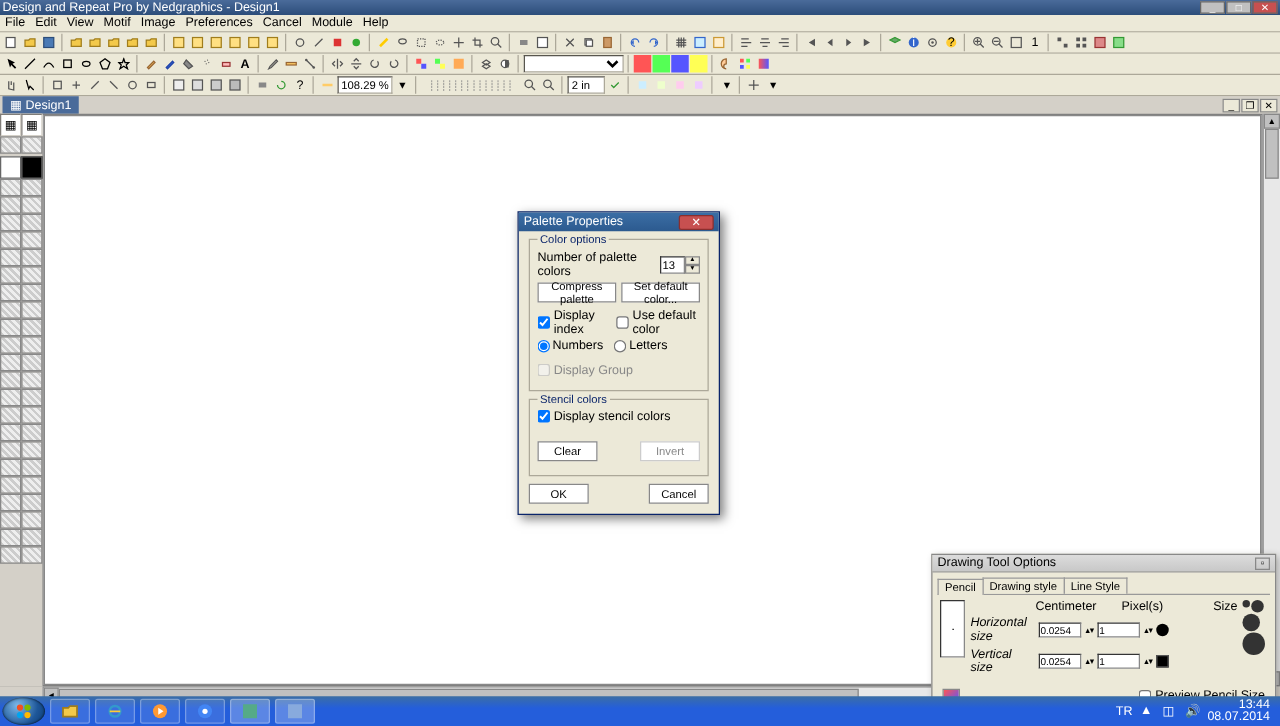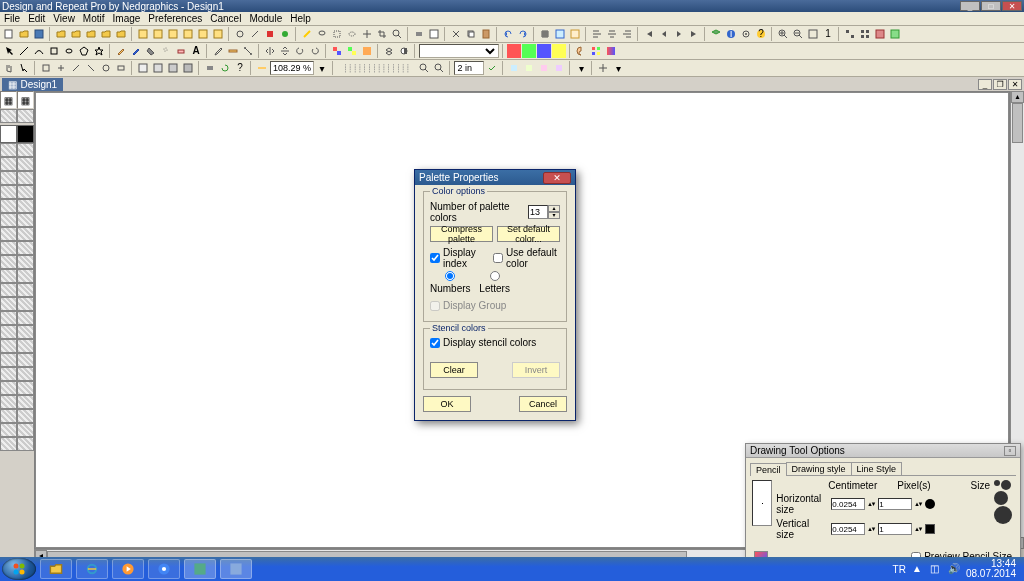--- a/index.html
+++ b/index.html
@@ -69,43 +69,43 @@
 .dlg-title .x { width: 28px; height: 12px; background: #c75050; color: #fff; text-align: center; line-height: 10px; font-size: 9px; border: 1px solid #8b2e2e; border-radius: 2px; }
 .dlg-body { padding: 6px 8px 8px; }
 .fieldset { border: 1px solid #aca899; padding: 6px 6px 8px; margin-bottom: 6px; position: relative; }
 .fieldset .legend { position: absolute; top: -6px; left: 6px; background: #ece9d8; padding: 0 2px; font-size: 9px; color: #0a246a; }
 .frow { display: flex; align-items: center; margin: 3px 0; gap: 4px; font-size: 9px; }
 .frow label { flex: 1; }
 .spin { display: flex; align-items: center; }
 .spin input { width: 20px; height: 14px; border: 1px inset #888; font-size: 9px; padding: 0 1px; }
 .spin .spbtns { display: flex; flex-direction: column; }
 .spin .spbtn { width: 12px; height: 7px; background: #ece9d8; border: 1px solid #888; font-size: 6px; line-height: 4px; text-align: center; }
-.dbtn { height: 16px; padding: 0 8px; background: #fef9c3; border: 1px solid #888; font-size: 9px; display: inline-flex; align-items: center; justify-content: center; min-width: 48px; }
+.dbtn { height: 16px; padding: 0 8px; background: #ffffff; border: 1px solid #888; font-size: 9px; display: inline-flex; align-items: center; justify-content: center; min-width: 48px; }
 .frow .dbtn { flex: 1; }
 .check { display: flex; align-items: center; gap: 3px; font-size: 9px; margin: 2px 0; }
 .check input { width: 10px; height: 10px; }
-.radio { display: inline-flex; align-items: center; gap: 2px; font-size: 9px; margin-right: 6px; flex-direction: column; }
+.radio { display: inline-flex; align-items: center; gap: 2px; font-size: 9px; margin-right: 6px; }
 .radio input { width: 10px; height: 10px; }
 .disabled { color: #888; }
 .dlg-btns { display: flex; justify-content: space-between; margin-top: 6px; }
 
 
 .dtool { position: absolute; left: 745px; top: 443px; width: 276px; background: #ece9d8; border: 1px solid #888; box-shadow: 2px 2px 6px rgba(0,0,0,0.3); }
 .dtool .dt-title { height: 14px; background: linear-gradient(to bottom, #dcdcdc, #c8c8c8); font-size: 9px; padding: 1px 4px; display: flex; align-items: flex-end; border-bottom: 1px solid #999; }
 .dtool .dt-title .t { flex: 1; }
 .dtool .dt-body { padding: 4px; }
 .dt-tabs { display: flex; gap: 0; border-bottom: 1px solid #999; }
 .dt-tab { border: 1px solid #999; border-bottom: none; padding: 1px 5px; font-size: 9px; background: #ece9d8; margin-right: -1px; }
 .dt-tab.active { background: #ece9d8; position: relative; top: 1px; }
 .dt-inner { display: flex; padding: 4px 2px; gap: 4px; }
 .dt-preview { width: 46px; height: 46px; border: 1px inset #888; background: #fff; position: relative; }
 .dt-preview::after { content: ""; position: absolute; left: 50%; top: 50%; width: 1px; height: 1px; background: #000; }
 .dt-mid { flex: 1; font-size: 9px; }
 .dt-mid .r { display: flex; align-items: center; margin-bottom: 3px; gap: 3px; }
-.dt-mid .r label { width: 52px; }
+.dt-mid .r label { width: 52px; font-style: italic; }
 .dt-mid .r input { width: 34px; height: 12px; border: 1px inset #888; font-size: 8px; }
 .dt-mid .hdr { display: flex; font-size: 8px; gap: 20px; margin-bottom: 2px; margin-left: 52px; }
 .dt-circle { width: 10px; height: 10px; border-radius: 50%; background: #000; }
 .dt-circles { display: flex; flex-wrap: wrap; width: 48px; gap: 1px; align-content: flex-start; }
 .dt-circles .c { border-radius: 50%; background: #333; }
 .dt-circles .c1 { width: 6px; height: 6px; }
 .dt-circles .c2 { width: 10px; height: 10px; }
 .dt-circles .c3 { width: 14px; height: 14px; }
 .dt-circles .c4 { width: 18px; height: 18px; }
 .dt-below { display: flex; align-items: center; font-size: 9px; gap: 6px; padding: 2px 4px; }

